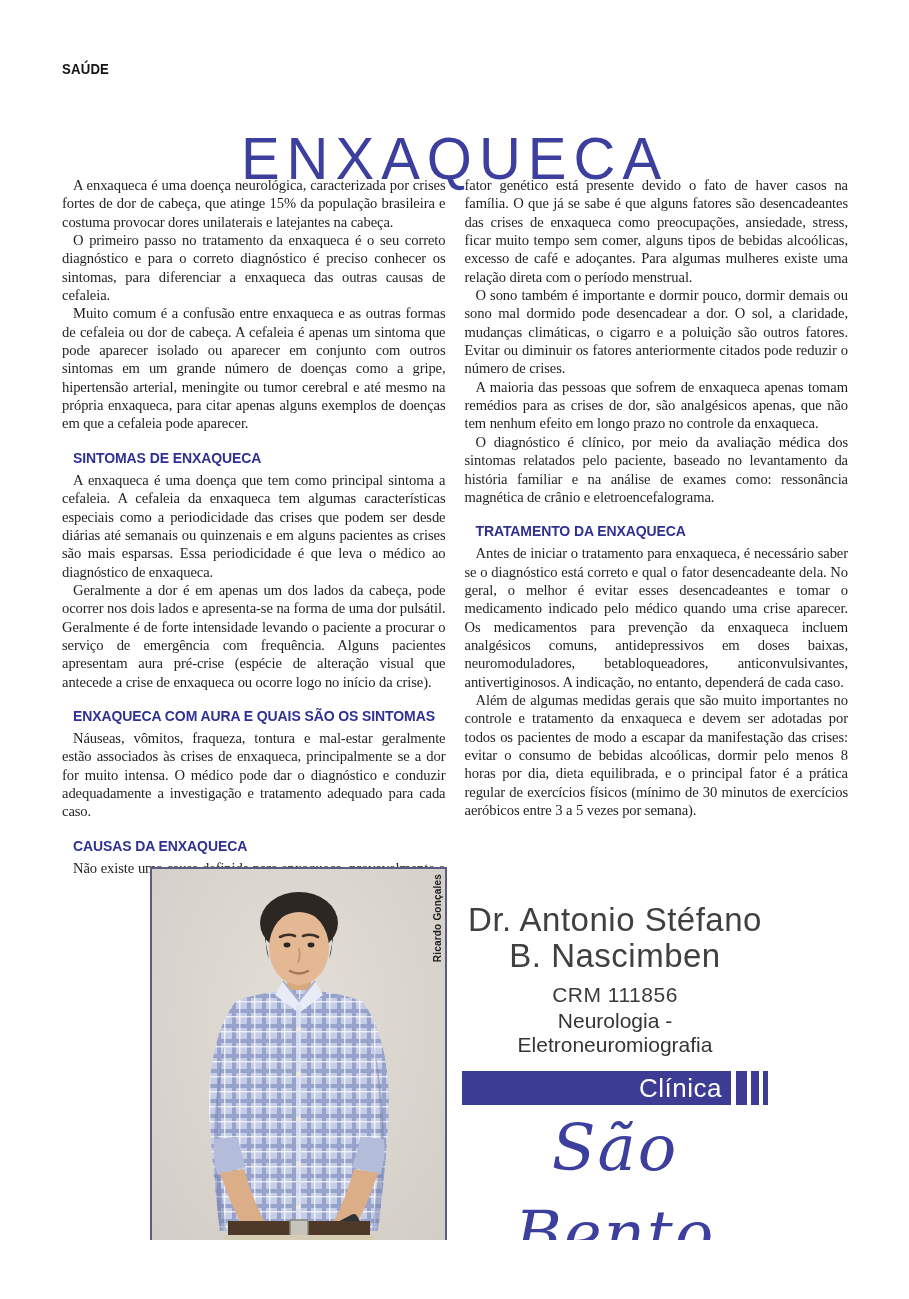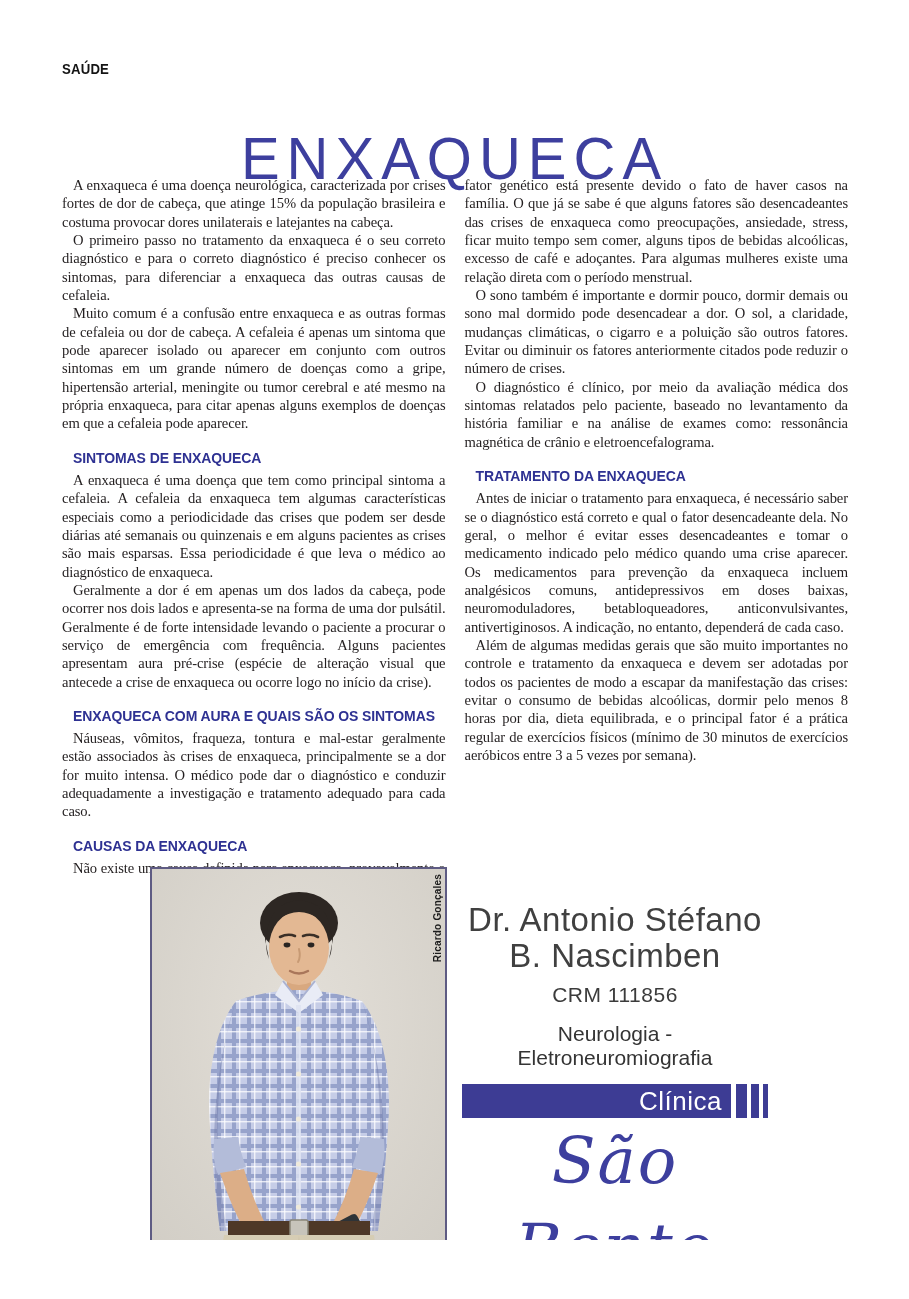--- a/index.html
+++ b/index.html
@@ -51,21 +51,21 @@
     position:absolute; top:5px; right:2px;
     writing-mode:vertical-rl; transform:rotate(180deg);
     font-size:10px; font-weight:bold; color:#1c1c1c; letter-spacing:.2px;
     transform-origin:center;
   }
 
   
   .ad { position:absolute; left:462px; top:902px; width:306px; text-align:center; }
   .doc-name { font-size:33px; line-height:36px; color:#404040; letter-spacing:.5px; }
   .crm { margin-top:9px; font-size:21px; color:#3b3b3b; letter-spacing:.5px; }
-  .spec { margin-top:15px; font-size:21px; line-height:24px; color:#343434; }
+  .spec { margin-top:2px; font-size:21px; line-height:24px; color:#343434; }
   .banner { margin-top:14px; height:34px; display:flex; align-items:stretch; }
   .banner-rect {
     width:276px; background:#3d3c94; color:#ffffff;
     display:flex; justify-content:flex-end; align-items:center;
     padding-right:9px; box-sizing:border-box;
     font-size:26px; letter-spacing:.5px;
   }
   .bars { display:flex; gap:4px; margin-left:5px; }
   .bar { background:#3d3c94; }
   .bar.b1 { width:11px; } .bar.b2 { width:8px; } .bar.b3 { width:5px; }
@@ -101,20 +101,21 @@
       <p>A enxaqueca é uma doença que tem como principal sintoma a cefaleia. A cefaleia da enxaqueca tem algumas características especiais como a periodicidade das crises que podem ser desde diárias até semanais ou quinzenais e em alguns pacientes as crises são mais esparsas. Essa periodicidade é que leva o médico ao diagnóstico de enxaqueca.</p>
       <p>Geralmente a dor é em apenas um dos lados da cabeça, pode ocorrer nos dois lados e apresenta-se na forma de uma dor pulsátil. Geralmente é de forte intensidade levando o paciente a procurar o serviço de emergência com frequência. Alguns pacientes apresentam aura pré-crise (espécie de alteração visual que antecede a crise de enxaqueca ou ocorre logo no início da crise).</p>
       <h3>ENXAQUECA COM AURA E QUAIS SÃO OS SINTOMAS</h3>
       <p>Náuseas, vômitos, fraqueza, tontura e mal-estar geralmente estão associados às crises de enxaqueca, principalmente se a dor for muito intensa. O médico pode dar o diagnóstico e conduzir adequadamente a investigação e tratamento adequado para cada caso.</p>
       <h3>CAUSAS DA ENXAQUECA</h3>
       <p class="force-justify">Não existe uma causa definida para enxaqueca, provavelmente o</p>
     </div>
     <div class="col">
       <p class="no-indent">fator genético está presente devido o fato de haver casos na família. O que já se sabe é que alguns fatores são desencadeantes das crises de enxaqueca como preocupações, ansiedade, stress, ficar muito tempo sem comer, alguns tipos de bebidas alcoólicas, excesso de café e adoçantes. Para algumas mulheres existe uma relação direta com o período menstrual.</p>
       <p>O sono também é importante e dormir pouco, dormir demais ou sono mal dormido pode desencadear a dor. O sol, a claridade, mudanças climáticas, o cigarro e a poluição são outros fatores. Evitar ou diminuir os fatores anteriormente citados pode reduzir o número de crises.</p>
+      <p>A maioria das pessoas que sofrem de enxaqueca apenas tomam remédios para as crises de dor, são analgésicos apenas, que não tem nenhum efeito em longo prazo no controle da enxaqueca.</p>
       <p>O diagnóstico é clínico, por meio da avaliação médica dos sintomas relatados pelo paciente, baseado no levantamento da história familiar e na análise de exames como: ressonância magnética de crânio e eletroencefalograma.</p>
       <h3>TRATAMENTO DA ENXAQUECA</h3>
       <p>Antes de iniciar o tratamento para enxaqueca, é necessário saber se o diagnóstico está correto e qual o fator desencadeante dela. No geral, o melhor é evitar esses desencadeantes e tomar o medicamento indicado pelo médico quando uma crise aparecer. Os medicamentos para prevenção da enxaqueca incluem analgésicos comuns, antidepressivos em doses baixas, neuromoduladores, betabloqueadores, anticonvulsivantes, antivertiginosos. A indicação, no entanto, dependerá de cada caso.</p>
       <p>Além de algumas medidas gerais que são muito importantes no controle e tratamento da enxaqueca e devem ser adotadas por todos os pacientes de modo a escapar da manifestação das crises: evitar o consumo de bebidas alcoólicas, dormir pelo menos 8 horas por dia, dieta equilibrada, e o principal fator é a prática regular de exercícios físicos (mínimo de 30 minutos de exercícios aeróbicos entre 3 a 5 vezes por semana).</p>
     </div>
   </div>
 
   <figure class="photo">
     <svg viewBox="0 0 293 428" preserveAspectRatio="xMidYMid slice">
       <defs>

